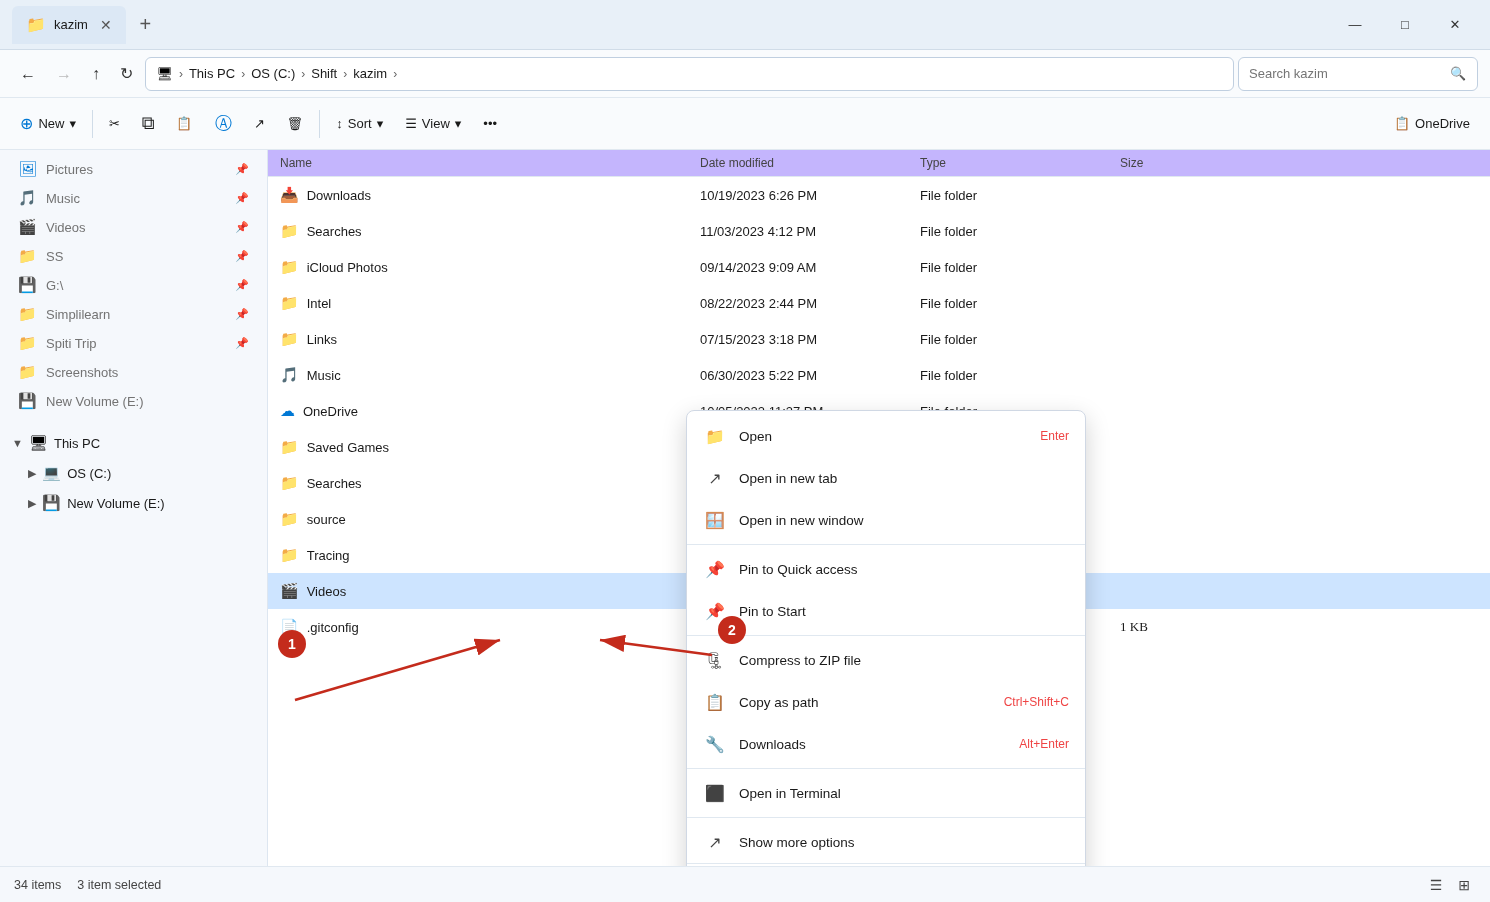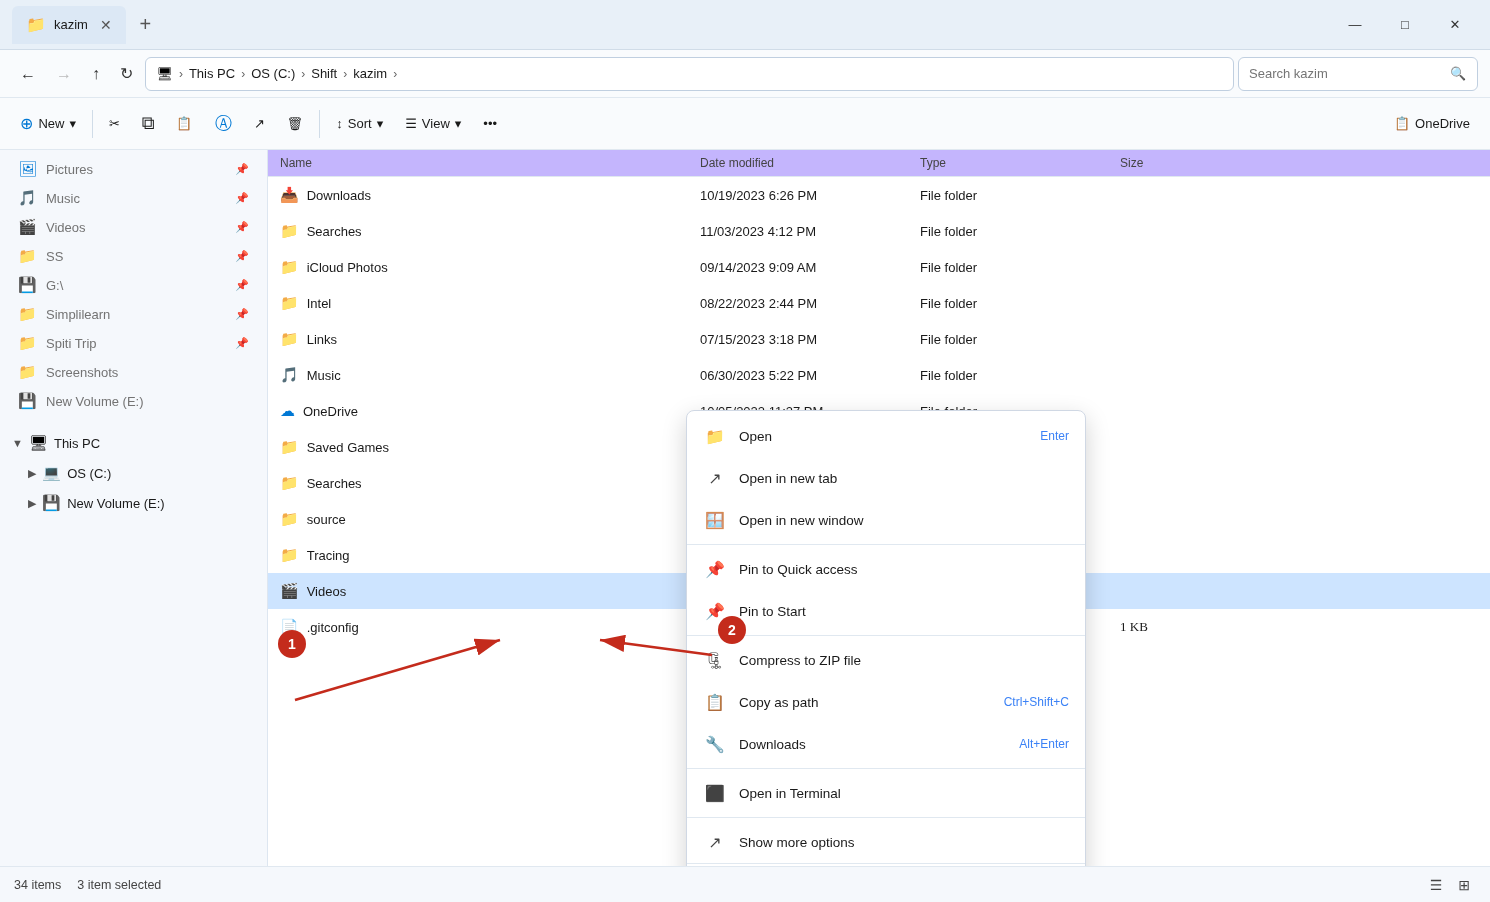--- a/index.html
+++ b/index.html
@@ -182,21 +182,21 @@
       padding: 9px 16px;
       cursor: pointer;
       font-size: 13.5px;
       color: #1a1a1a;
     }
     .ctx-icon {
       width: 24px; height: 24px; display: flex; align-items: center; justify-content: center;
       font-size: 16px; color: #444;
     }
     .ctx-label { flex: 1; }
-    .ctx-shortcut { color: #3b82f6; font-size: 12px; }
+    .ctx-shortcut { color: #ef4444; font-size: 12px; }
     .ctx-sep { height: 1px; background: #e0e8f0; margin: 3px 0; }
     .ctx-toolbar {
       display: flex;
       gap: 8px;
       padding: 8px 16px;
       border-top: 1px solid #e0e8f0;
     }
 
     
     .status-bar {

